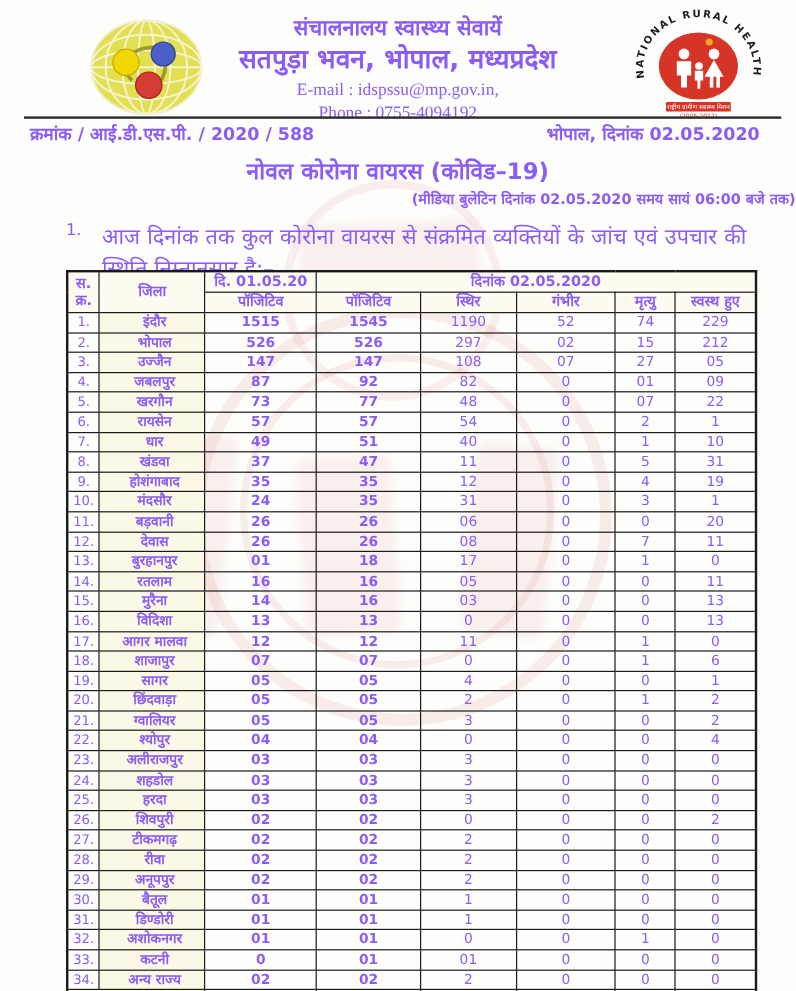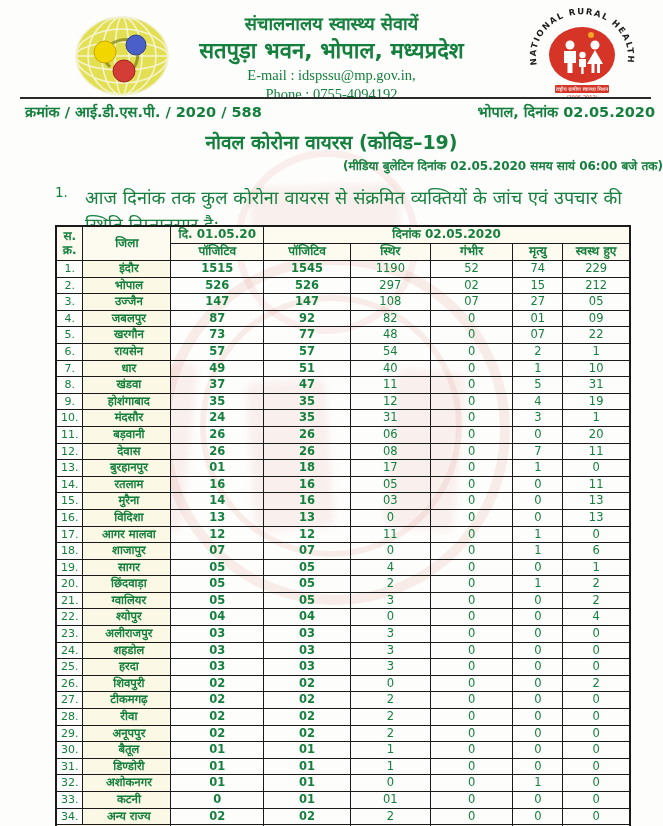--- a/index.html
+++ b/index.html
@@ -1,19 +1,19 @@
 <!DOCTYPE html>
 <html><head>
 <meta charset="utf-8">
 <style>
   html,body { margin:0; padding:0; background:#ffffff; }
   .page {
     position:relative; width:663px; height:826px;
     background:#fdfdfc; overflow:hidden;
-    font-family:"DejaVu Sans", sans-serif; color:#15803d;
+    font-family:"DejaVu Sans", sans-serif; color:#8b5cf6;
   }
 
   
   .wm { position:absolute; pointer-events:none; }
   .wm-ring { border-radius:50%; border:10px solid rgba(210,85,70,0.10); }
   .wm-ring.r1 { left:160px; top:255px; width:330px; height:330px; }
   .wm-ring.r2 { left:200px; top:295px; width:250px; height:250px; border-width:6px; }
   .wm-ring.r3 { left:235px; top:150px; width:170px; height:170px; border-width:7px; border-color:rgba(210,85,70,0.09); }
   .wm-blob { background:rgba(205,75,60,0.07); filter:blur(3px); border-radius:10px; }
   .wm-blob.b1 { left:120px; top:360px; width:70px; height:170px; transform:rotate(6deg); }
@@ -26,21 +26,21 @@
   .logo-left  { position:absolute; left:72px; top:15px; }
   .logo-right { position:absolute; right:16px; top:3px; }
   .hdr-text { position:absolute; left:160px; right:160px; top:12px; text-align:center; }
   .org1 { font-size:18px; font-weight:bold; line-height:1.35; }
   .org2 { font-size:22px; font-weight:bold; line-height:1.35; }
   .contact { font-family:"Liberation Serif", serif; font-size:14.5px; line-height:1.3; }
 
   .rule { position:absolute; top:97px; left:20px; right:12px; border-top:2px solid #2a2a2a; }
 
   .refline {
-    position:absolute; top:101px; left:25px; right:8px;
+    position:absolute; top:101px; left:25px; right:30px;
     display:flex; justify-content:space-between;
     font-weight:bold; font-size:14.5px;
   }
 
   .doc-title { position:absolute; top:129px; left:0; width:100%; text-align:center; font-size:19px; font-weight:bold; }
   .doc-subtitle { position:absolute; top:157px; left:0; width:100%; text-align:right; font-size:12px; font-weight:bold; }
 
   .para { position:absolute; top:184px; left:55px; width:585px; display:flex; }
   .pnum { flex:0 0 30px; font-size:13.5px; }
   .ptext { flex:1; font-size:18px; line-height:1.5; text-align:justify; padding-right:18px; }

